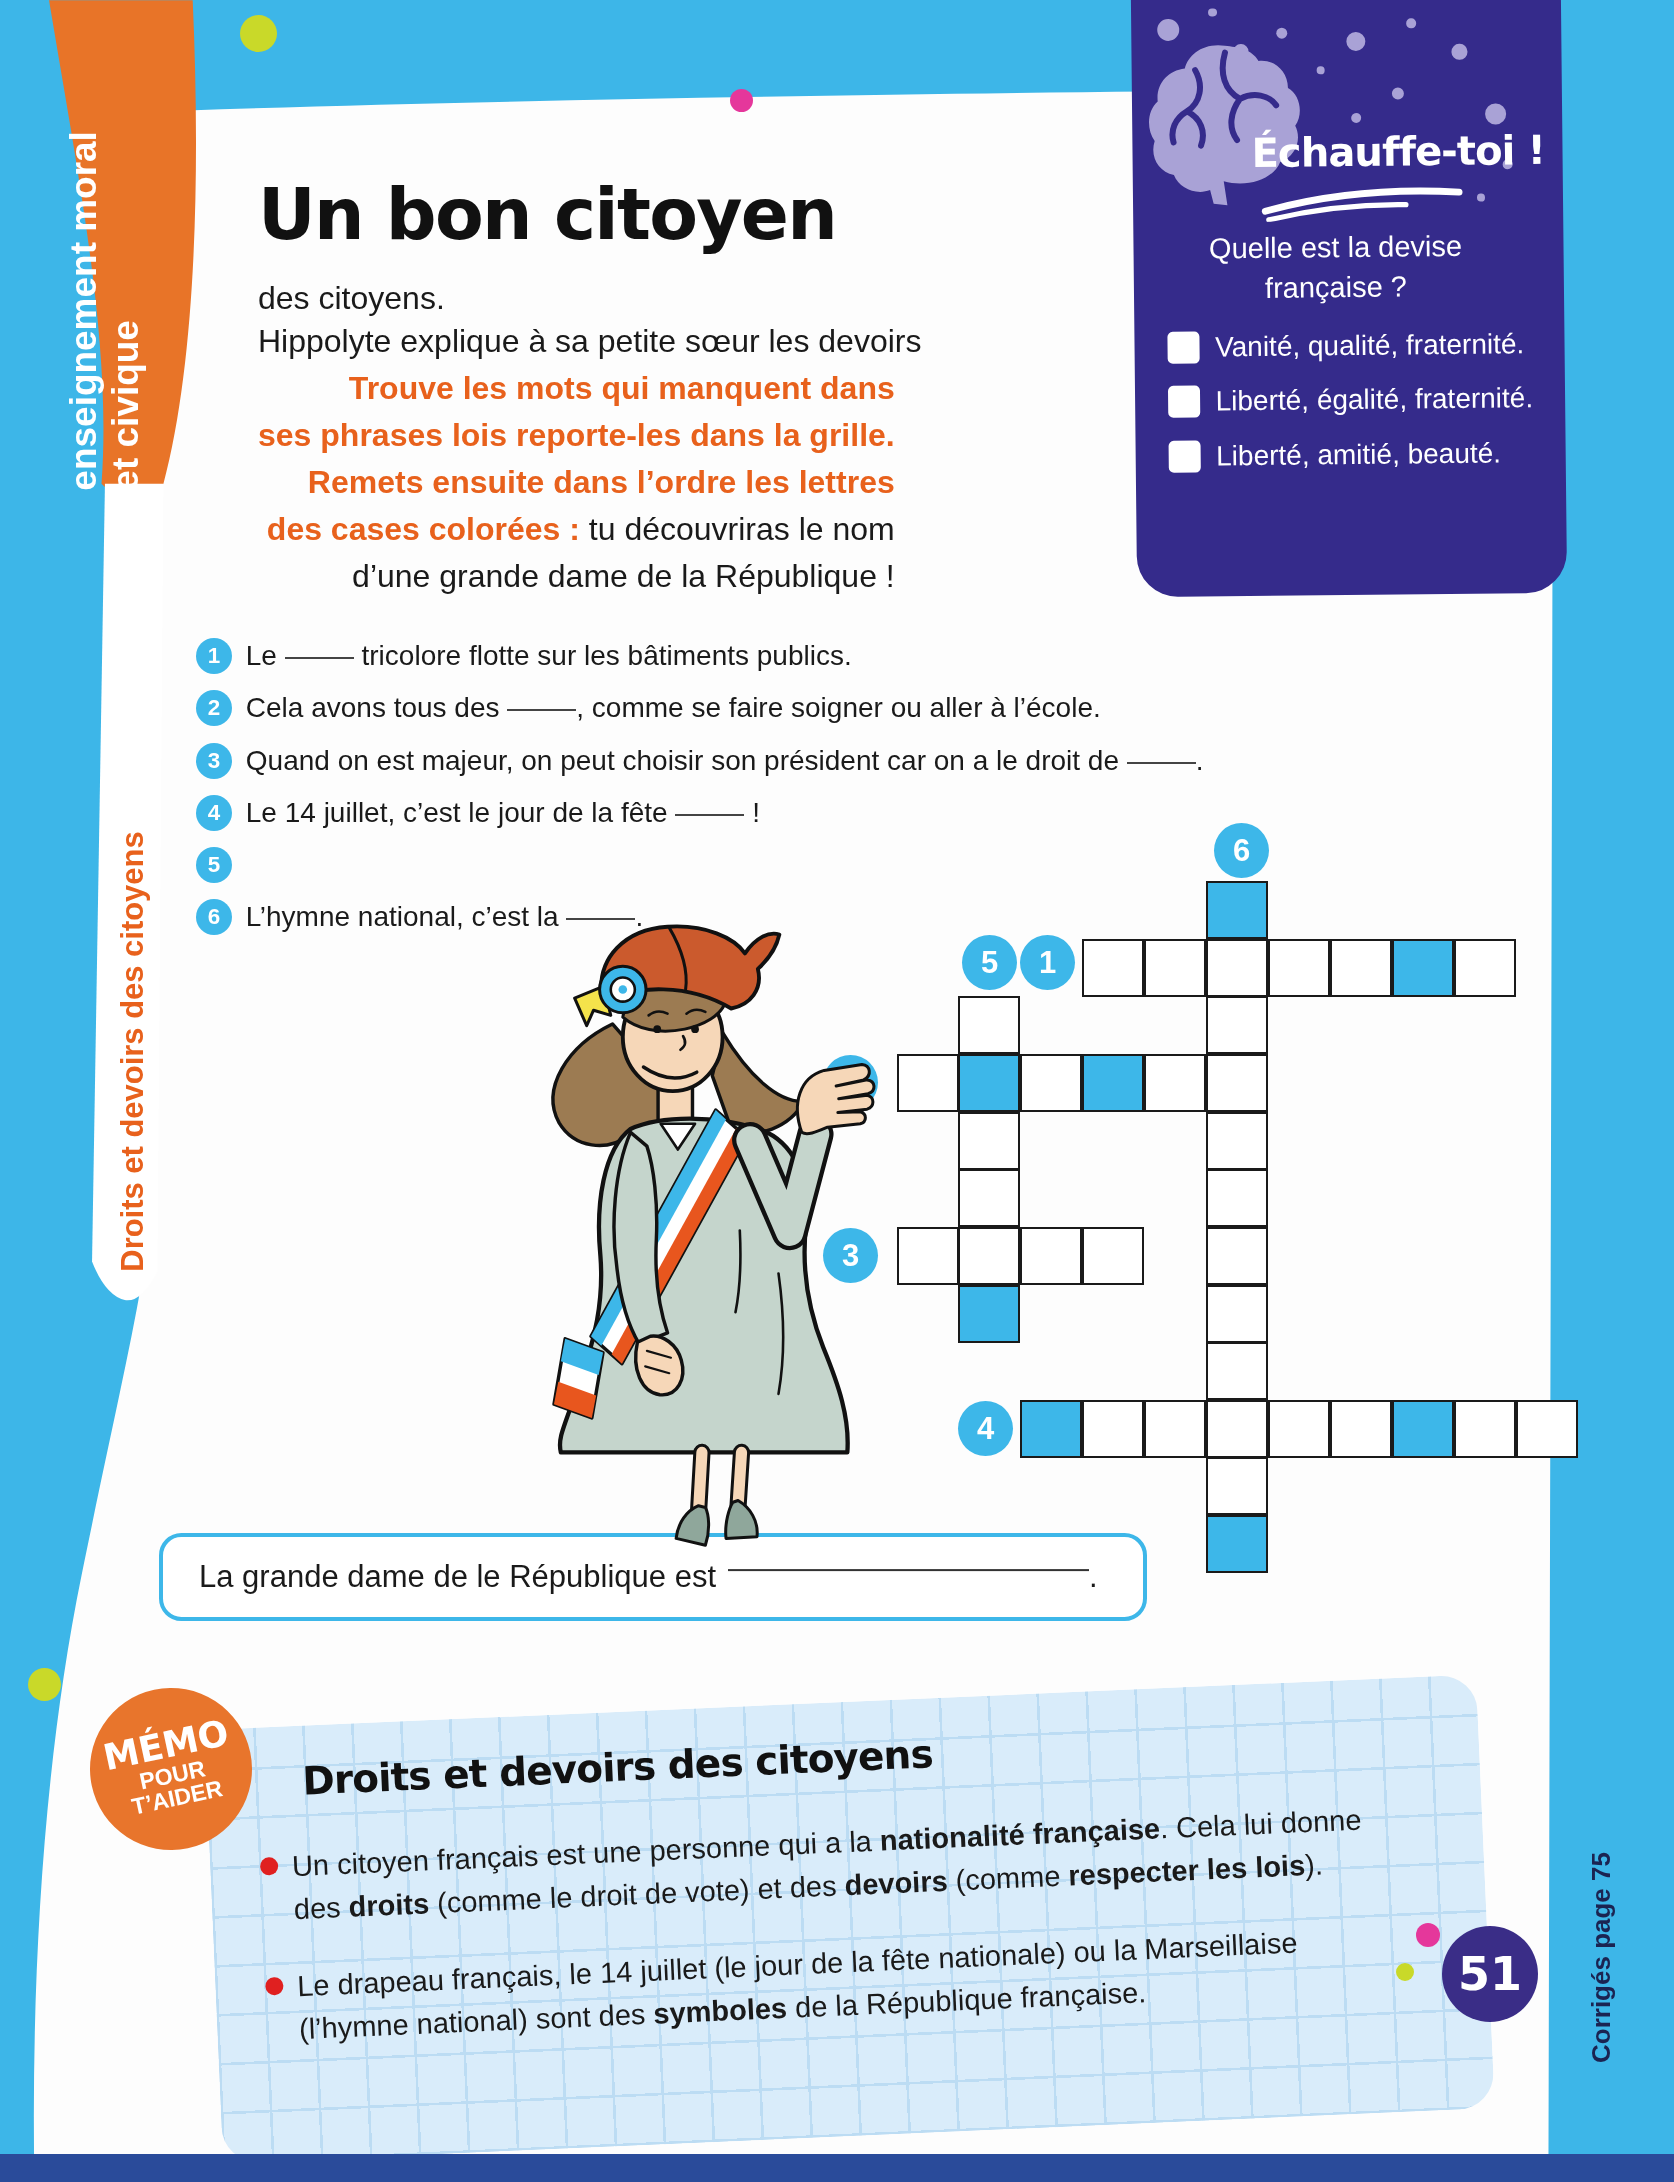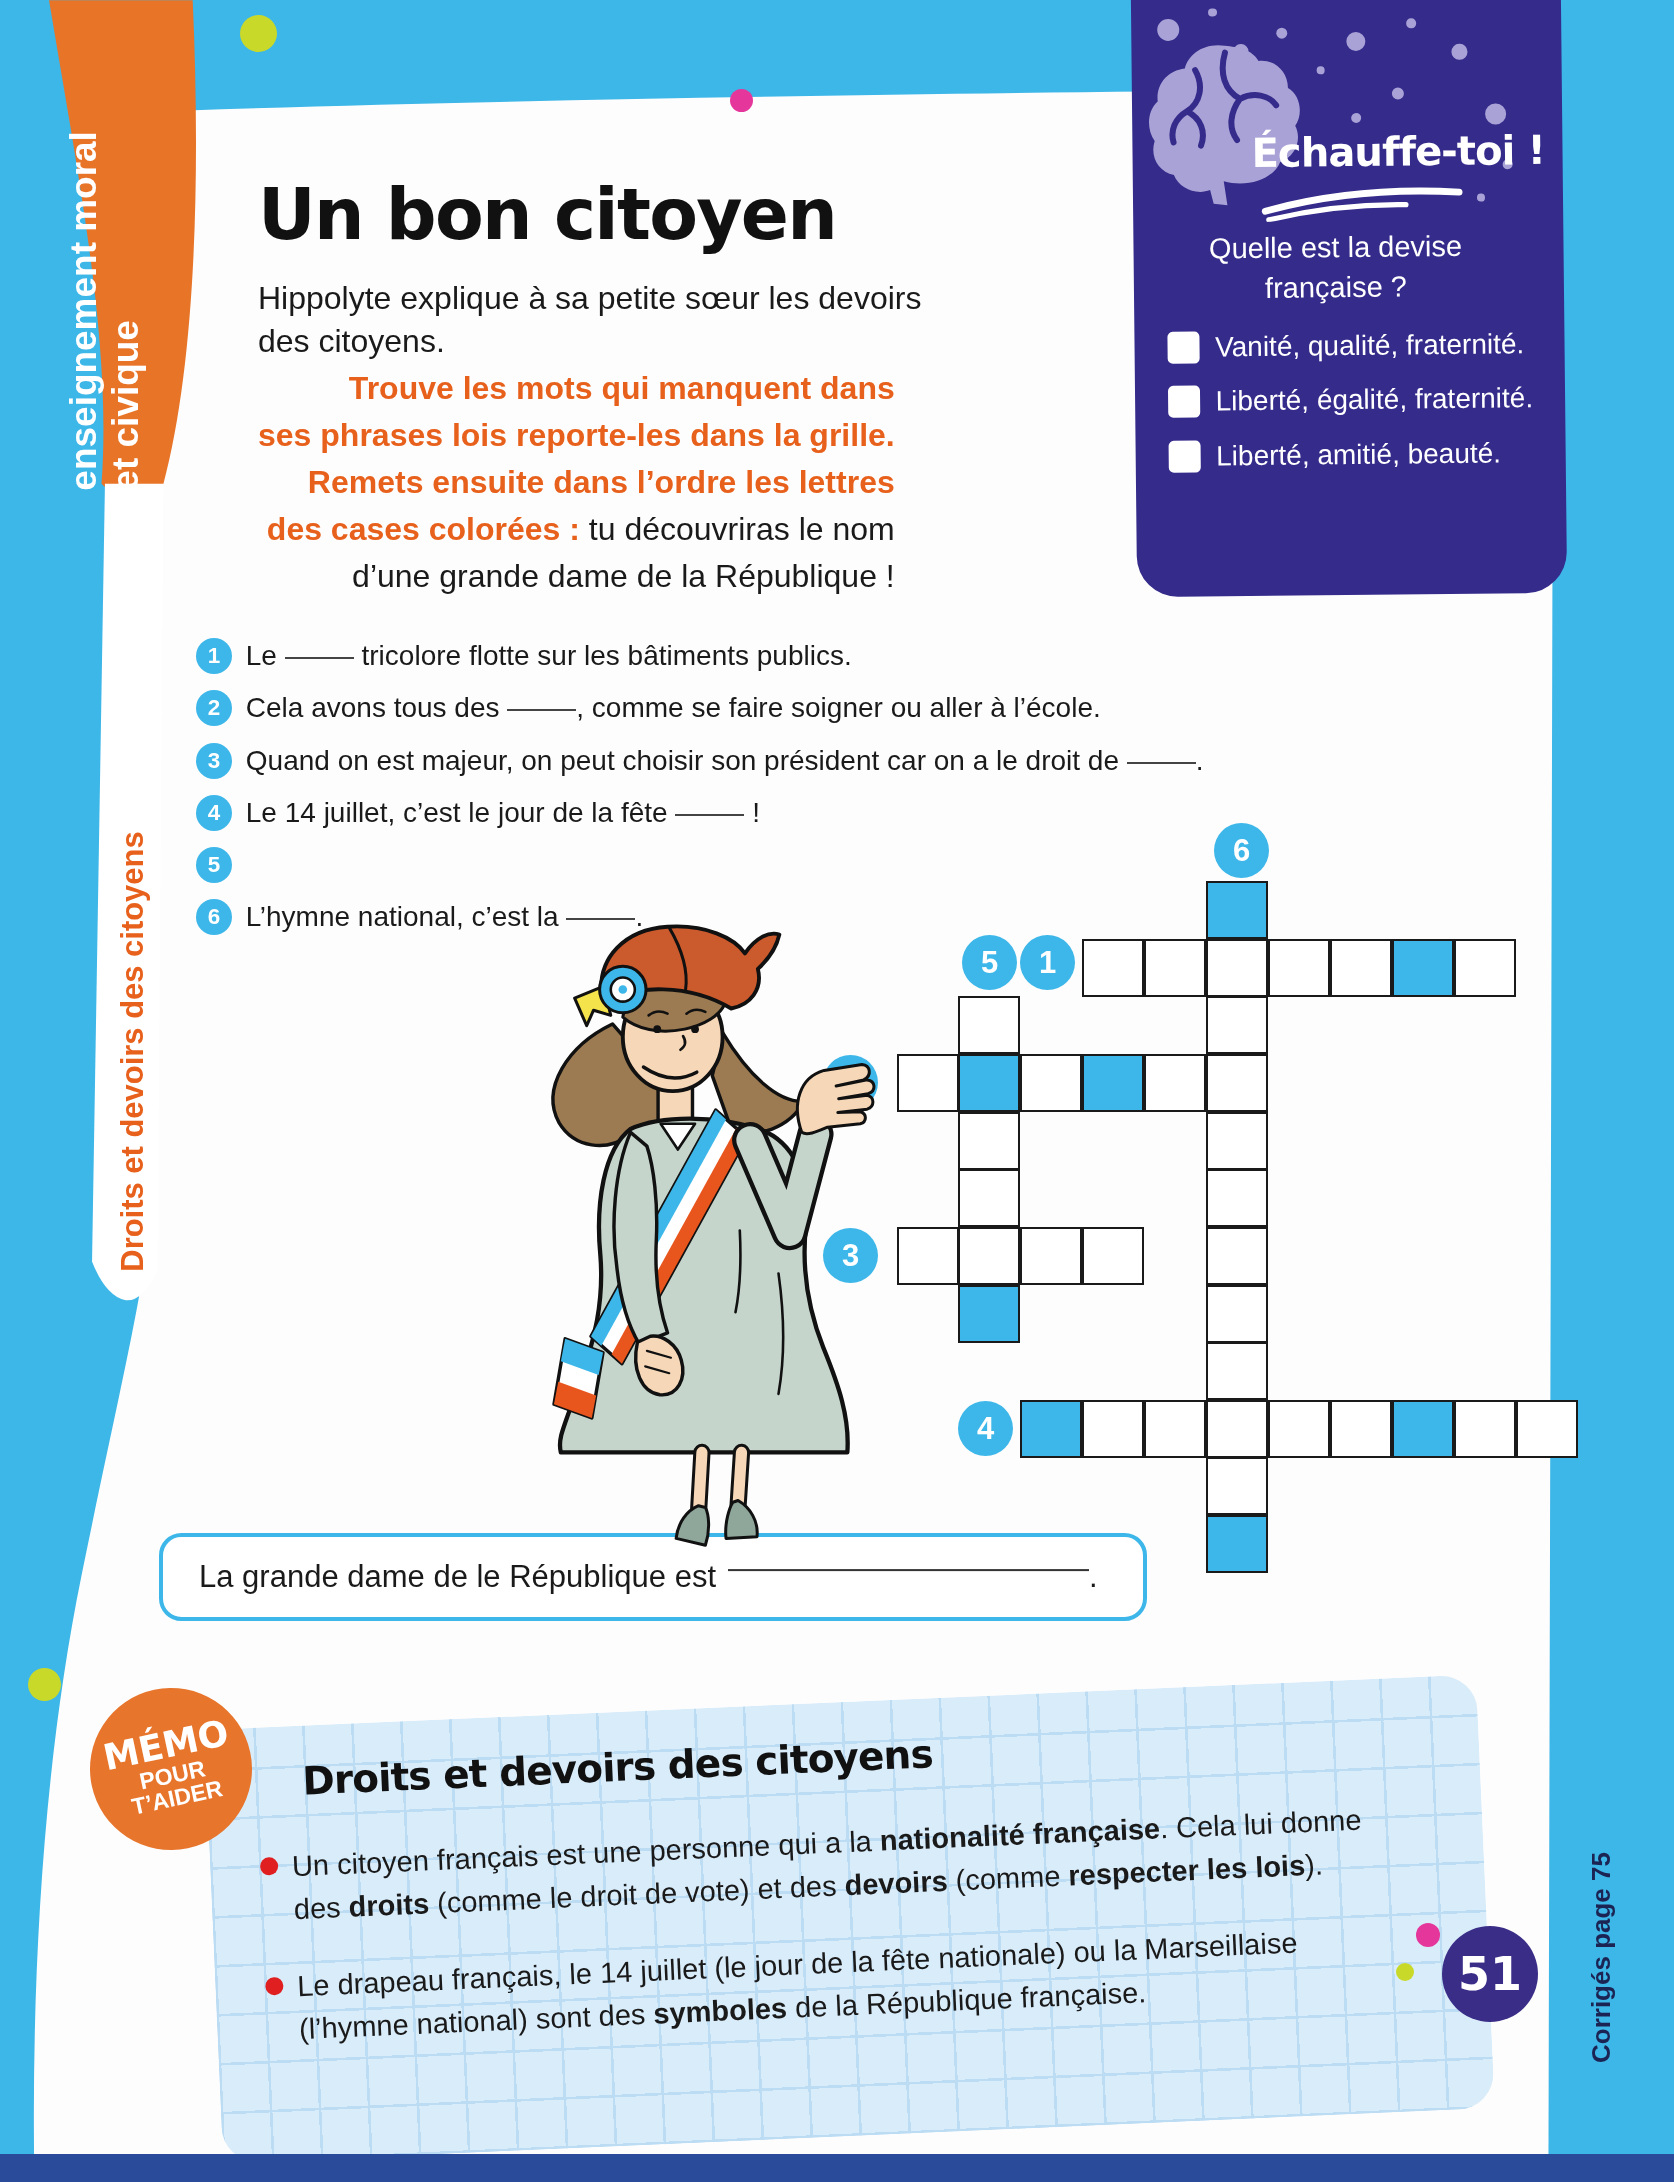--- a/index.html
+++ b/index.html
@@ -100,22 +100,22 @@
   </svg>
 
   <div class="dot" style="left:240px;top:14.6px;width:37px;height:37px;background:#c9d929;"></div>
   <div class="dot" style="left:730px;top:89px;width:23px;height:23px;background:#e5379b;"></div>
   <div class="dot" style="left:27.5px;top:1668px;width:33px;height:33px;background:#c9d929;"></div>
   <div class="dot" style="left:1416px;top:1923px;width:24px;height:24px;background:#e5379b;"></div>
   <div class="dot" style="left:1396px;top:1963px;width:18px;height:18px;background:#c9d929;"></div>
 
   <div id="page-title" class="abs">Un bon citoyen</div>
   <div id="intro" class="abs">
+      <div>des citoyens.</div>
       <div>Hippolyte explique à sa petite sœur les devoirs</div>
-      <div>des citoyens.</div>
     </div>
   <div id="instructions" class="abs">
       <div><span class="o">Trouve les mots qui manquent dans</span></div>
       <div><span class="o">ses phrases lois reporte-les dans la grille.</span></div>
       <div><span class="o">Remets ensuite dans l’ordre les lettres</span></div>
       <div><span class="o">des cases colorées :</span><span class="k"> tu découvriras le nom</span></div>
       <div><span class="k">d’une grande dame de la République !</span></div>
     </div>
 
   <div id="warmup" class="abs">

